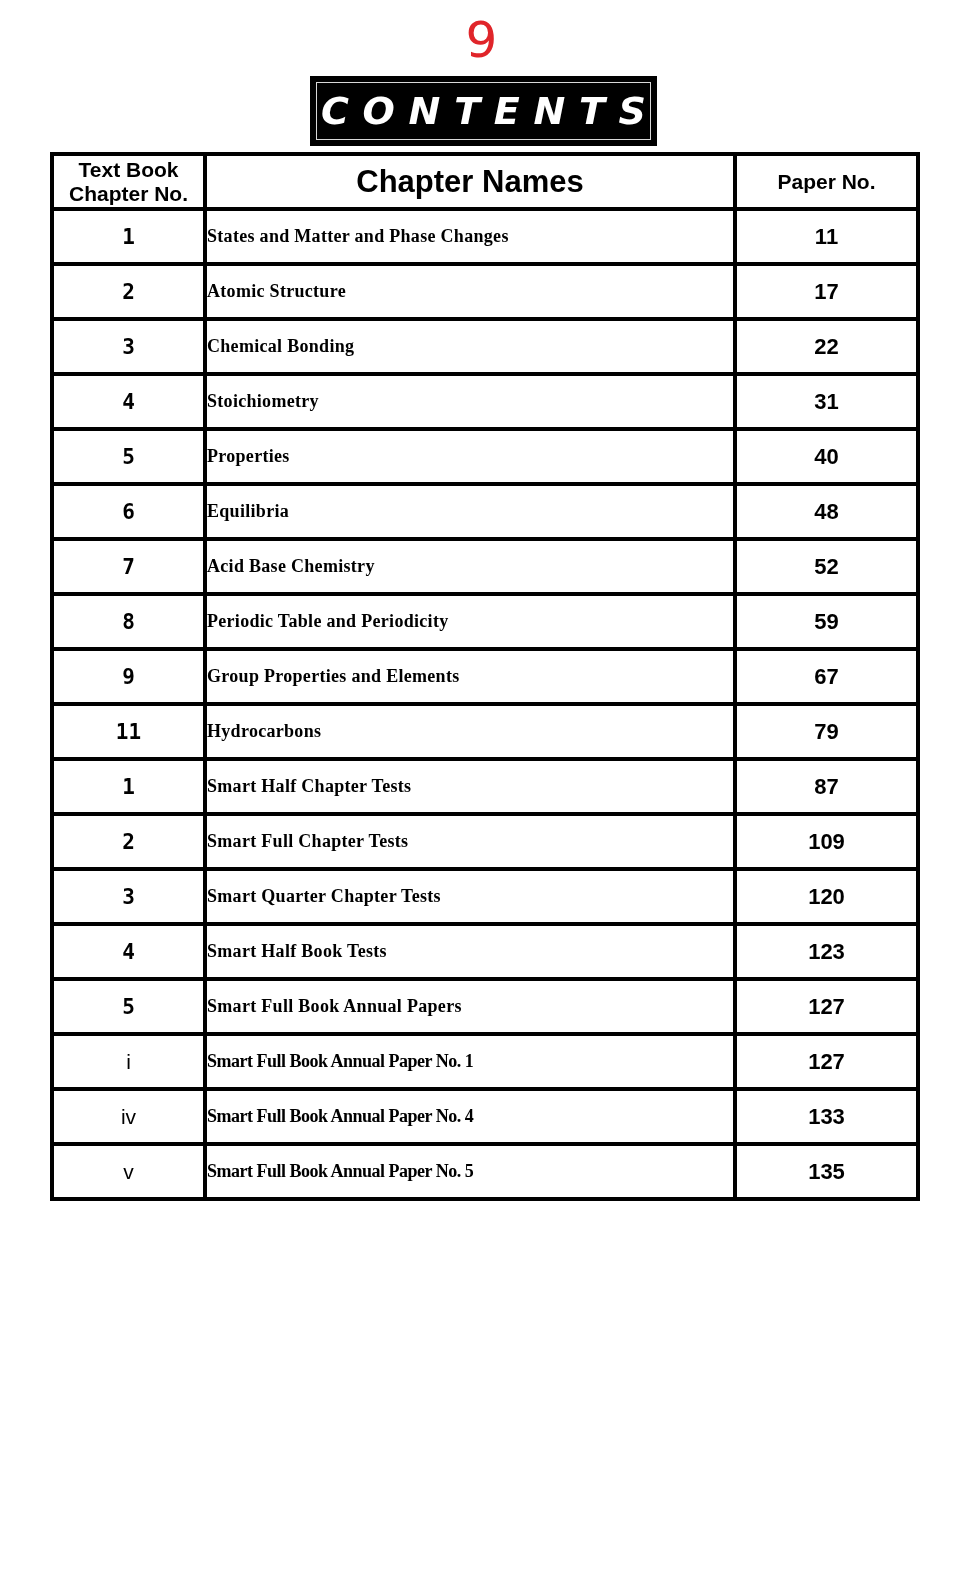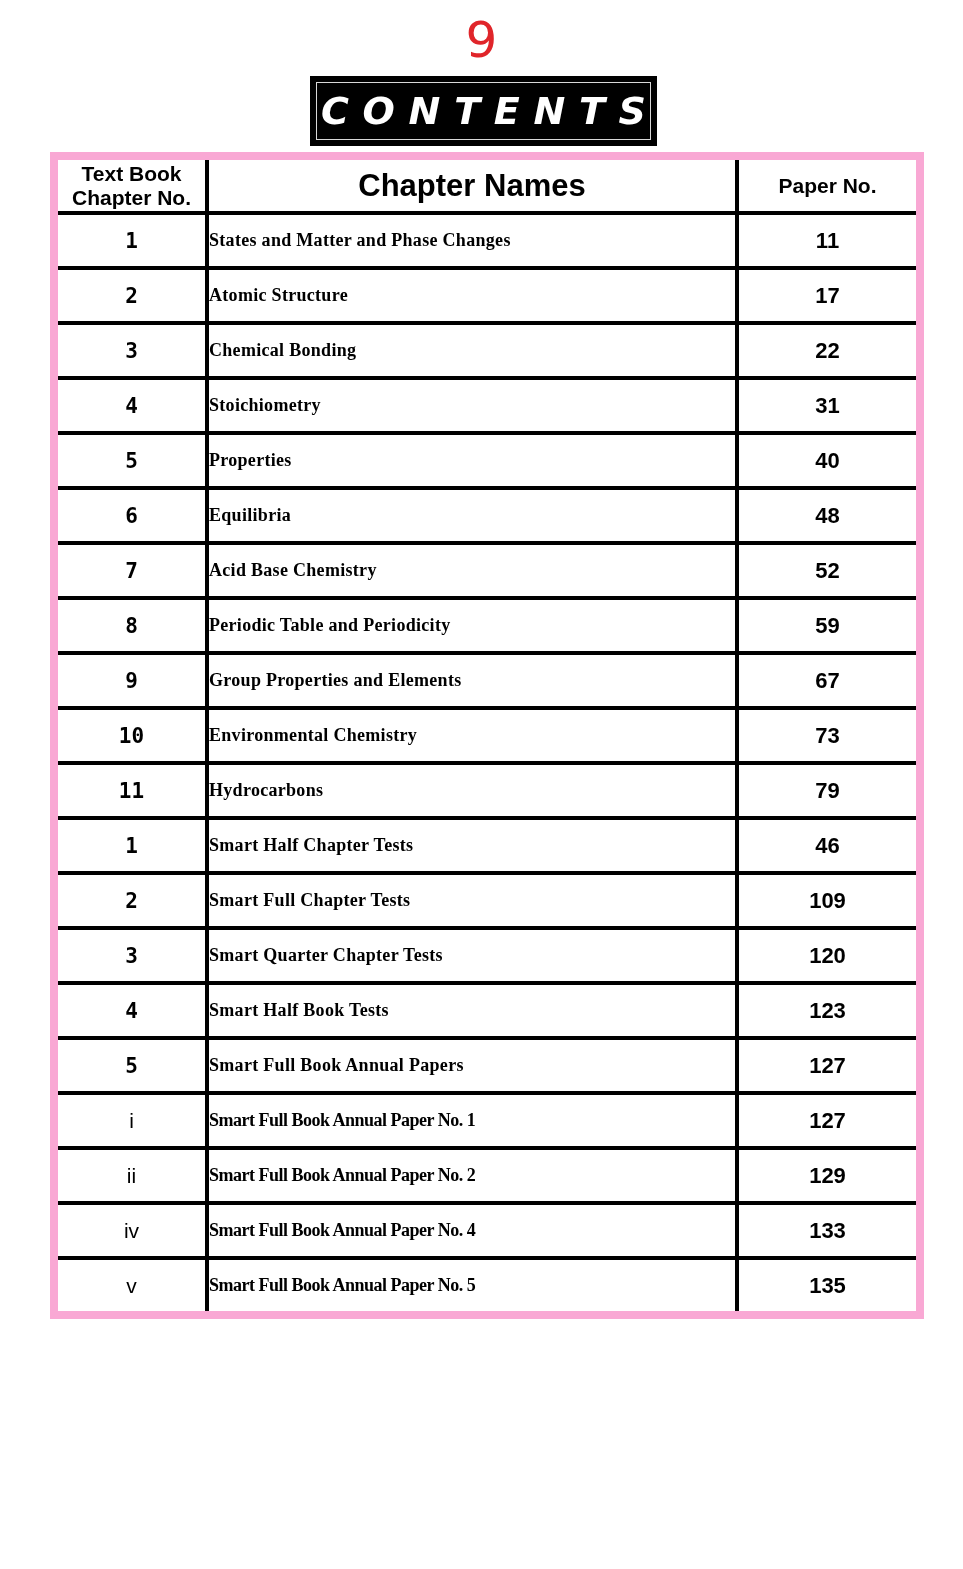--- a/index.html
+++ b/index.html
@@ -17,21 +17,21 @@
     border: 1px solid #d8d8d8; box-sizing: border-box;
     display: flex; align-items: center; justify-content: space-between; padding: 0 4px;
   }
   .banner-inner span {
     font-family: "DejaVu Sans", sans-serif; font-weight: bold; color: #fff;
     font-size: 38px; font-style: italic; letter-spacing: 0;
   }
   table.toc {
     position: absolute; left: 50px; top: 152px; width: 866px;
     border-collapse: collapse; table-layout: fixed;
-    border: 8px solid #f9a8d4;
+    border: 1px solid #f9a8d4;
   }
   table.toc td, table.toc th {
     border: 4px solid #000; padding: 0; height: 51px; vertical-align: middle;
   }
   col.c1 { width: 153px; } col.c2 { width: 530px; } col.c3 { width: 183px; }
   th.hdr-sm {
     font-family: "Liberation Sans", sans-serif; font-weight: bold; font-size: 21px;
     line-height: 24px; text-align: center; height: 55px;
   }
   th.hdr-lg {
@@ -133,33 +133,28 @@
         <td class="num">8</td>
         <td class="name">Periodic Table and Periodicity</td>
         <td class="page">59</td>
       </tr>
       <tr>
         <td class="num">9</td>
         <td class="name">Group Properties and Elements</td>
         <td class="page">67</td>
       </tr>
       <tr>
-        <td class="num">10</td>
-        <td class="name">Environmental Chemistry</td>
-        <td class="page">73</td>
-      </tr>
-      <tr>
         <td class="num">11</td>
         <td class="name">Hydrocarbons</td>
         <td class="page">79</td>
       </tr>
       <tr>
         <td class="num">1</td>
         <td class="name">Smart Half Chapter Tests</td>
-        <td class="page">46</td>
+        <td class="page">87</td>
       </tr>
       <tr>
         <td class="num">2</td>
         <td class="name">Smart Full Chapter Tests</td>
         <td class="page">109</td>
       </tr>
       <tr>
         <td class="num">3</td>
         <td class="name">Smart Quarter Chapter Tests</td>
         <td class="page">120</td>
@@ -173,25 +168,20 @@
         <td class="num">5</td>
         <td class="name">Smart Full Book Annual Papers</td>
         <td class="page">127</td>
       </tr>
       <tr>
         <td class="roman">i</td>
         <td class="name narrow">Smart Full Book Annual Paper No. 1</td>
         <td class="page">127</td>
       </tr>
       <tr>
-        <td class="roman">ii</td>
-        <td class="name narrow">Smart Full Book Annual Paper No. 2</td>
-        <td class="page">129</td>
-      </tr>
-      <tr>
         <td class="roman">iv</td>
         <td class="name narrow">Smart Full Book Annual Paper No. 4</td>
         <td class="page">133</td>
       </tr>
       <tr>
         <td class="roman">v</td>
         <td class="name narrow">Smart Full Book Annual Paper No. 5</td>
         <td class="page">135</td>
       </tr>
     </tbody>

